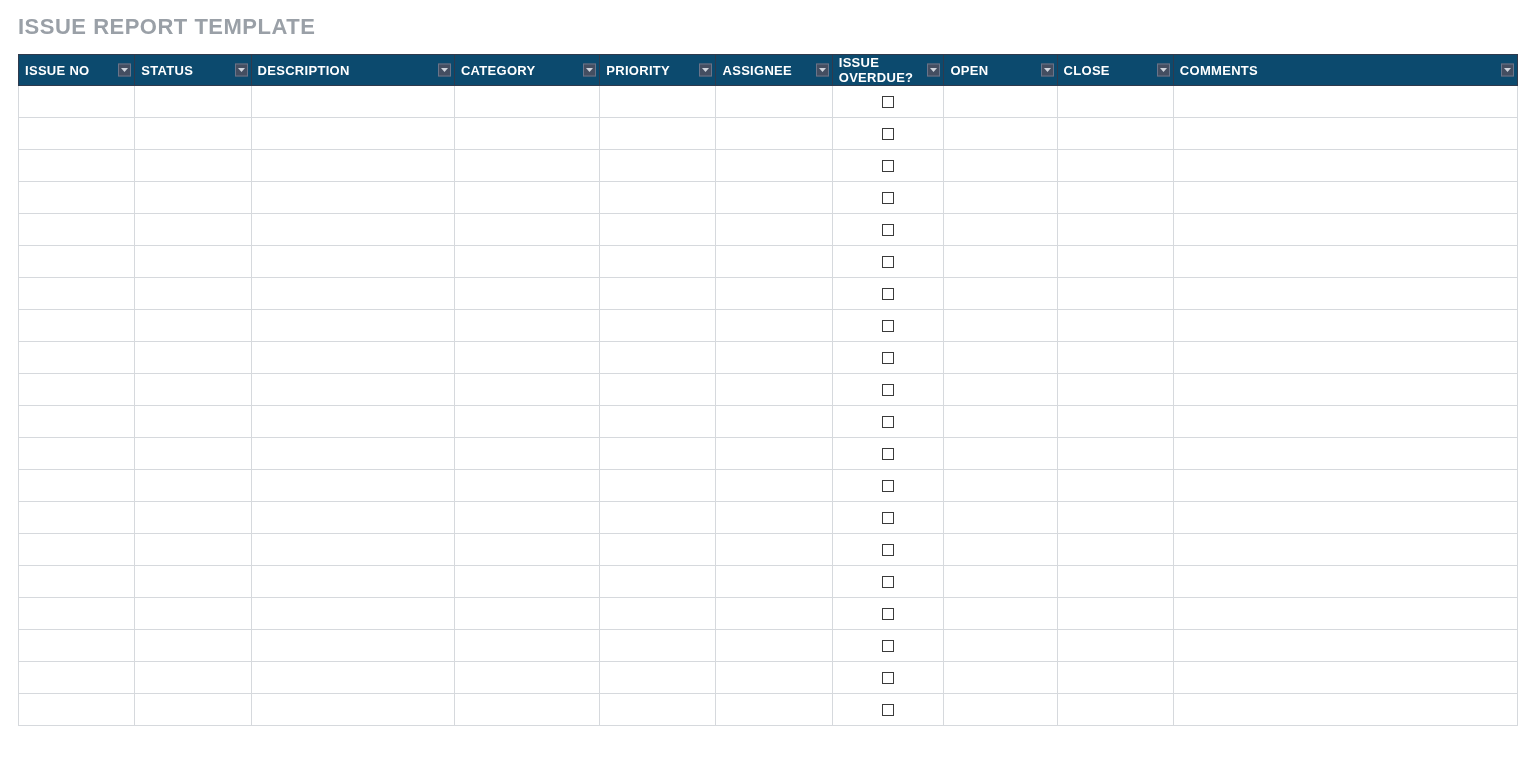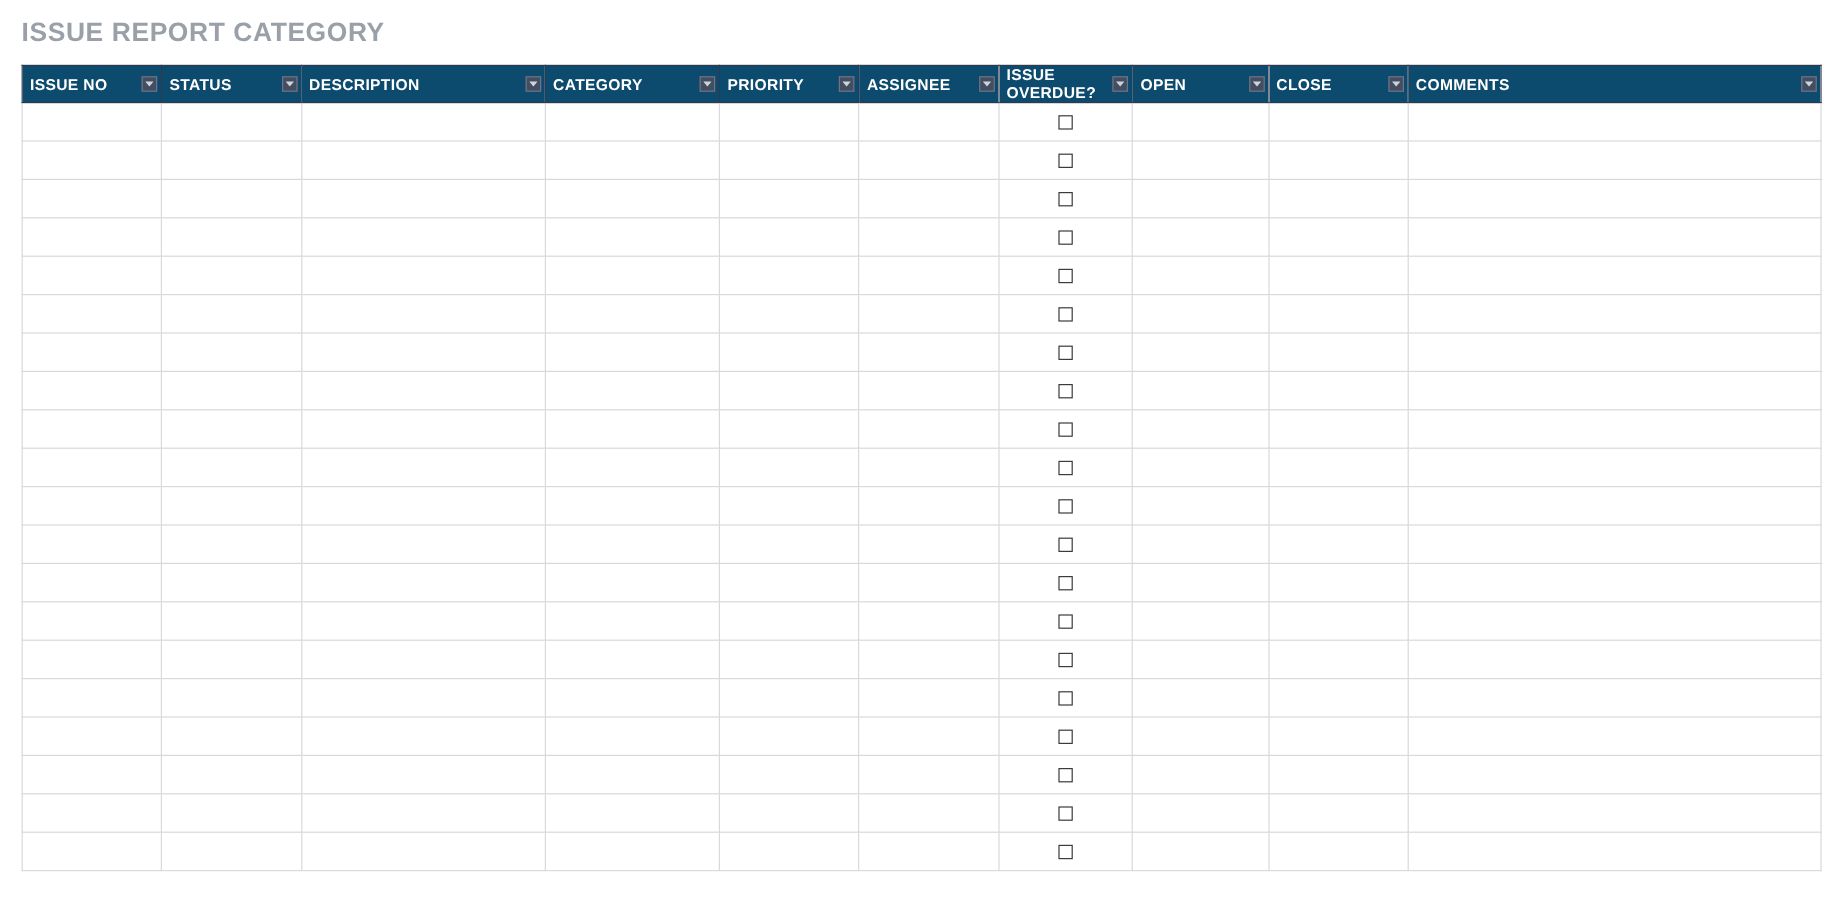--- a/index.html
+++ b/index.html
@@ -87,21 +87,21 @@
   col.c-assign   { width: 7.6%; }
   col.c-overdue  { width: 7.3%; }
   col.c-open     { width: 7.4%; }
   col.c-close    { width: 7.6%; }
   col.c-comments { width: 22.5%; }
 </style>
 </head>
 <body>
 
 <div class="page">
-  <h1 class="title">ISSUE REPORT CATEGORY</h1>
+  <h1 class="title">ISSUE REPORT TEMPLATE</h1>
 
   <table class="issue-table">
     <colgroup>
       <col class="c-issue">
         <col class="c-status">
         <col class="c-desc">
         <col class="c-cat">
         <col class="c-prio">
       <col class="c-assign">
         <col class="c-overdue">

